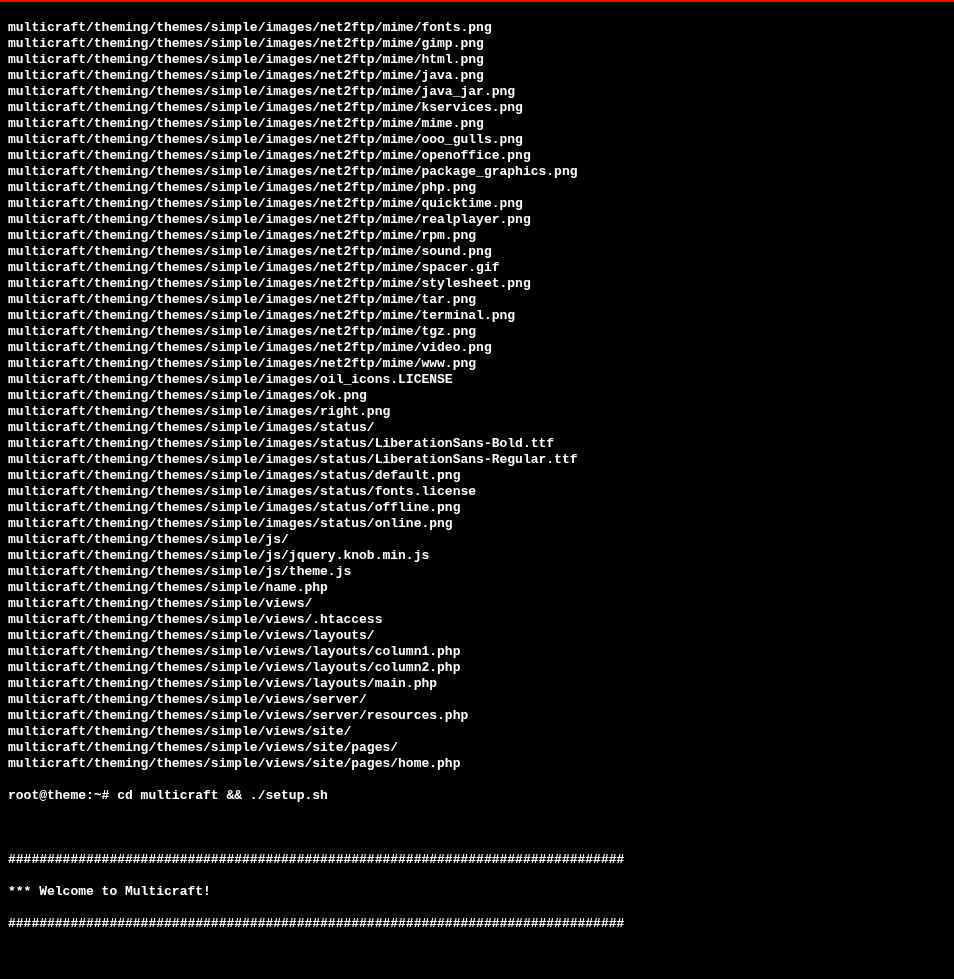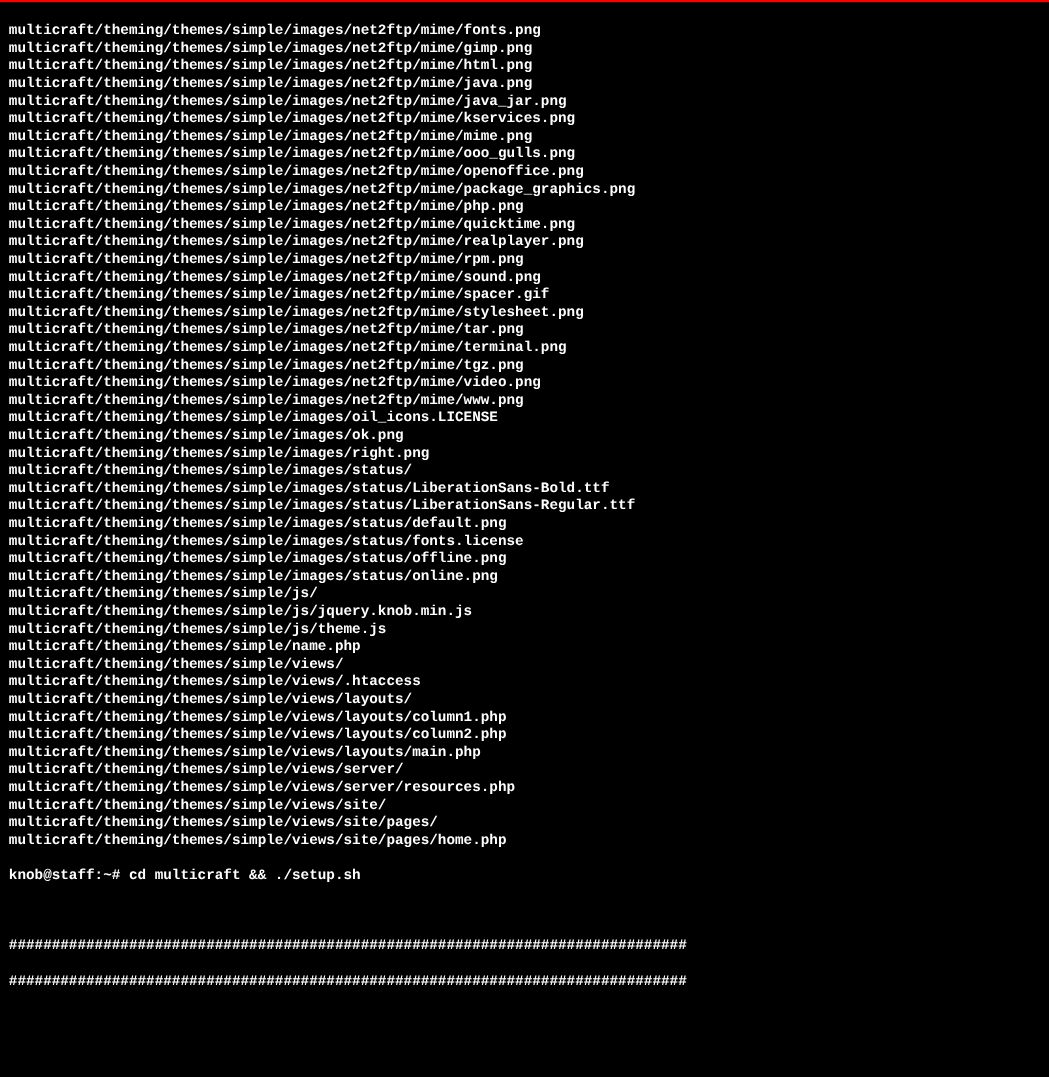--- a/index.html
+++ b/index.html
@@ -31,23 +31,24 @@
     font-weight: bold;
   }
 </style>
 </head>
 <body>
 
 <div class="top-border"></div>
 
 <div class="terminal">
 <div id="file-listing"><span class="line">multicraft/theming/themes/simple/images/net2ftp/mime/fonts.png</span><span class="line">multicraft/theming/themes/simple/images/net2ftp/mime/gimp.png</span><span class="line">multicraft/theming/themes/simple/images/net2ftp/mime/html.png</span><span class="line">multicraft/theming/themes/simple/images/net2ftp/mime/java.png</span><span class="line">multicraft/theming/themes/simple/images/net2ftp/mime/java_jar.png</span><span class="line">multicraft/theming/themes/simple/images/net2ftp/mime/kservices.png</span><span class="line">multicraft/theming/themes/simple/images/net2ftp/mime/mime.png</span><span class="line">multicraft/theming/themes/simple/images/net2ftp/mime/ooo_gulls.png</span><span class="line">multicraft/theming/themes/simple/images/net2ftp/mime/openoffice.png</span><span class="line">multicraft/theming/themes/simple/images/net2ftp/mime/package_graphics.png</span><span class="line">multicraft/theming/themes/simple/images/net2ftp/mime/php.png</span><span class="line">multicraft/theming/themes/simple/images/net2ftp/mime/quicktime.png</span><span class="line">multicraft/theming/themes/simple/images/net2ftp/mime/realplayer.png</span><span class="line">multicraft/theming/themes/simple/images/net2ftp/mime/rpm.png</span><span class="line">multicraft/theming/themes/simple/images/net2ftp/mime/sound.png</span><span class="line">multicraft/theming/themes/simple/images/net2ftp/mime/spacer.gif</span><span class="line">multicraft/theming/themes/simple/images/net2ftp/mime/stylesheet.png</span><span class="line">multicraft/theming/themes/simple/images/net2ftp/mime/tar.png</span><span class="line">multicraft/theming/themes/simple/images/net2ftp/mime/terminal.png</span><span class="line">multicraft/theming/themes/simple/images/net2ftp/mime/tgz.png</span><span class="line">multicraft/theming/themes/simple/images/net2ftp/mime/video.png</span><span class="line">multicraft/theming/themes/simple/images/net2ftp/mime/www.png</span><span class="line">multicraft/theming/themes/simple/images/oil_icons.LICENSE</span><span class="line">multicraft/theming/themes/simple/images/ok.png</span><span class="line">multicraft/theming/themes/simple/images/right.png</span><span class="line">multicraft/theming/themes/simple/images/status/</span><span class="line">multicraft/theming/themes/simple/images/status/LiberationSans-Bold.ttf</span><span class="line">multicraft/theming/themes/simple/images/status/LiberationSans-Regular.ttf</span><span class="line">multicraft/theming/themes/simple/images/status/default.png</span><span class="line">multicraft/theming/themes/simple/images/status/fonts.license</span><span class="line">multicraft/theming/themes/simple/images/status/offline.png</span><span class="line">multicraft/theming/themes/simple/images/status/online.png</span><span class="line">multicraft/theming/themes/simple/js/</span><span class="line">multicraft/theming/themes/simple/js/jquery.knob.min.js</span><span class="line">multicraft/theming/themes/simple/js/theme.js</span><span class="line">multicraft/theming/themes/simple/name.php</span><span class="line">multicraft/theming/themes/simple/views/</span><span class="line">multicraft/theming/themes/simple/views/.htaccess</span><span class="line">multicraft/theming/themes/simple/views/layouts/</span><span class="line">multicraft/theming/themes/simple/views/layouts/column1.php</span><span class="line">multicraft/theming/themes/simple/views/layouts/column2.php</span><span class="line">multicraft/theming/themes/simple/views/layouts/main.php</span><span class="line">multicraft/theming/themes/simple/views/server/</span><span class="line">multicraft/theming/themes/simple/views/server/resources.php</span><span class="line">multicraft/theming/themes/simple/views/site/</span><span class="line">multicraft/theming/themes/simple/views/site/pages/</span><span class="line">multicraft/theming/themes/simple/views/site/pages/home.php</span></div>
-<span class="line"><span>knob@staff:~# </span><span>cd multicraft &amp;&amp; ./setup.sh</span></span>
+<span class="line"><span>root@theme:~# </span><span>cd multicraft &amp;&amp; ./setup.sh</span></span>
 <span class="line"> </span>
 <span class="line">###############################################################################</span>
+<span class="line">*** Welcome to Multicraft!</span>
 <span class="line">###############################################################################</span>
 <span class="line"> </span>
 
 
 
 
 
 
 
 </div>

